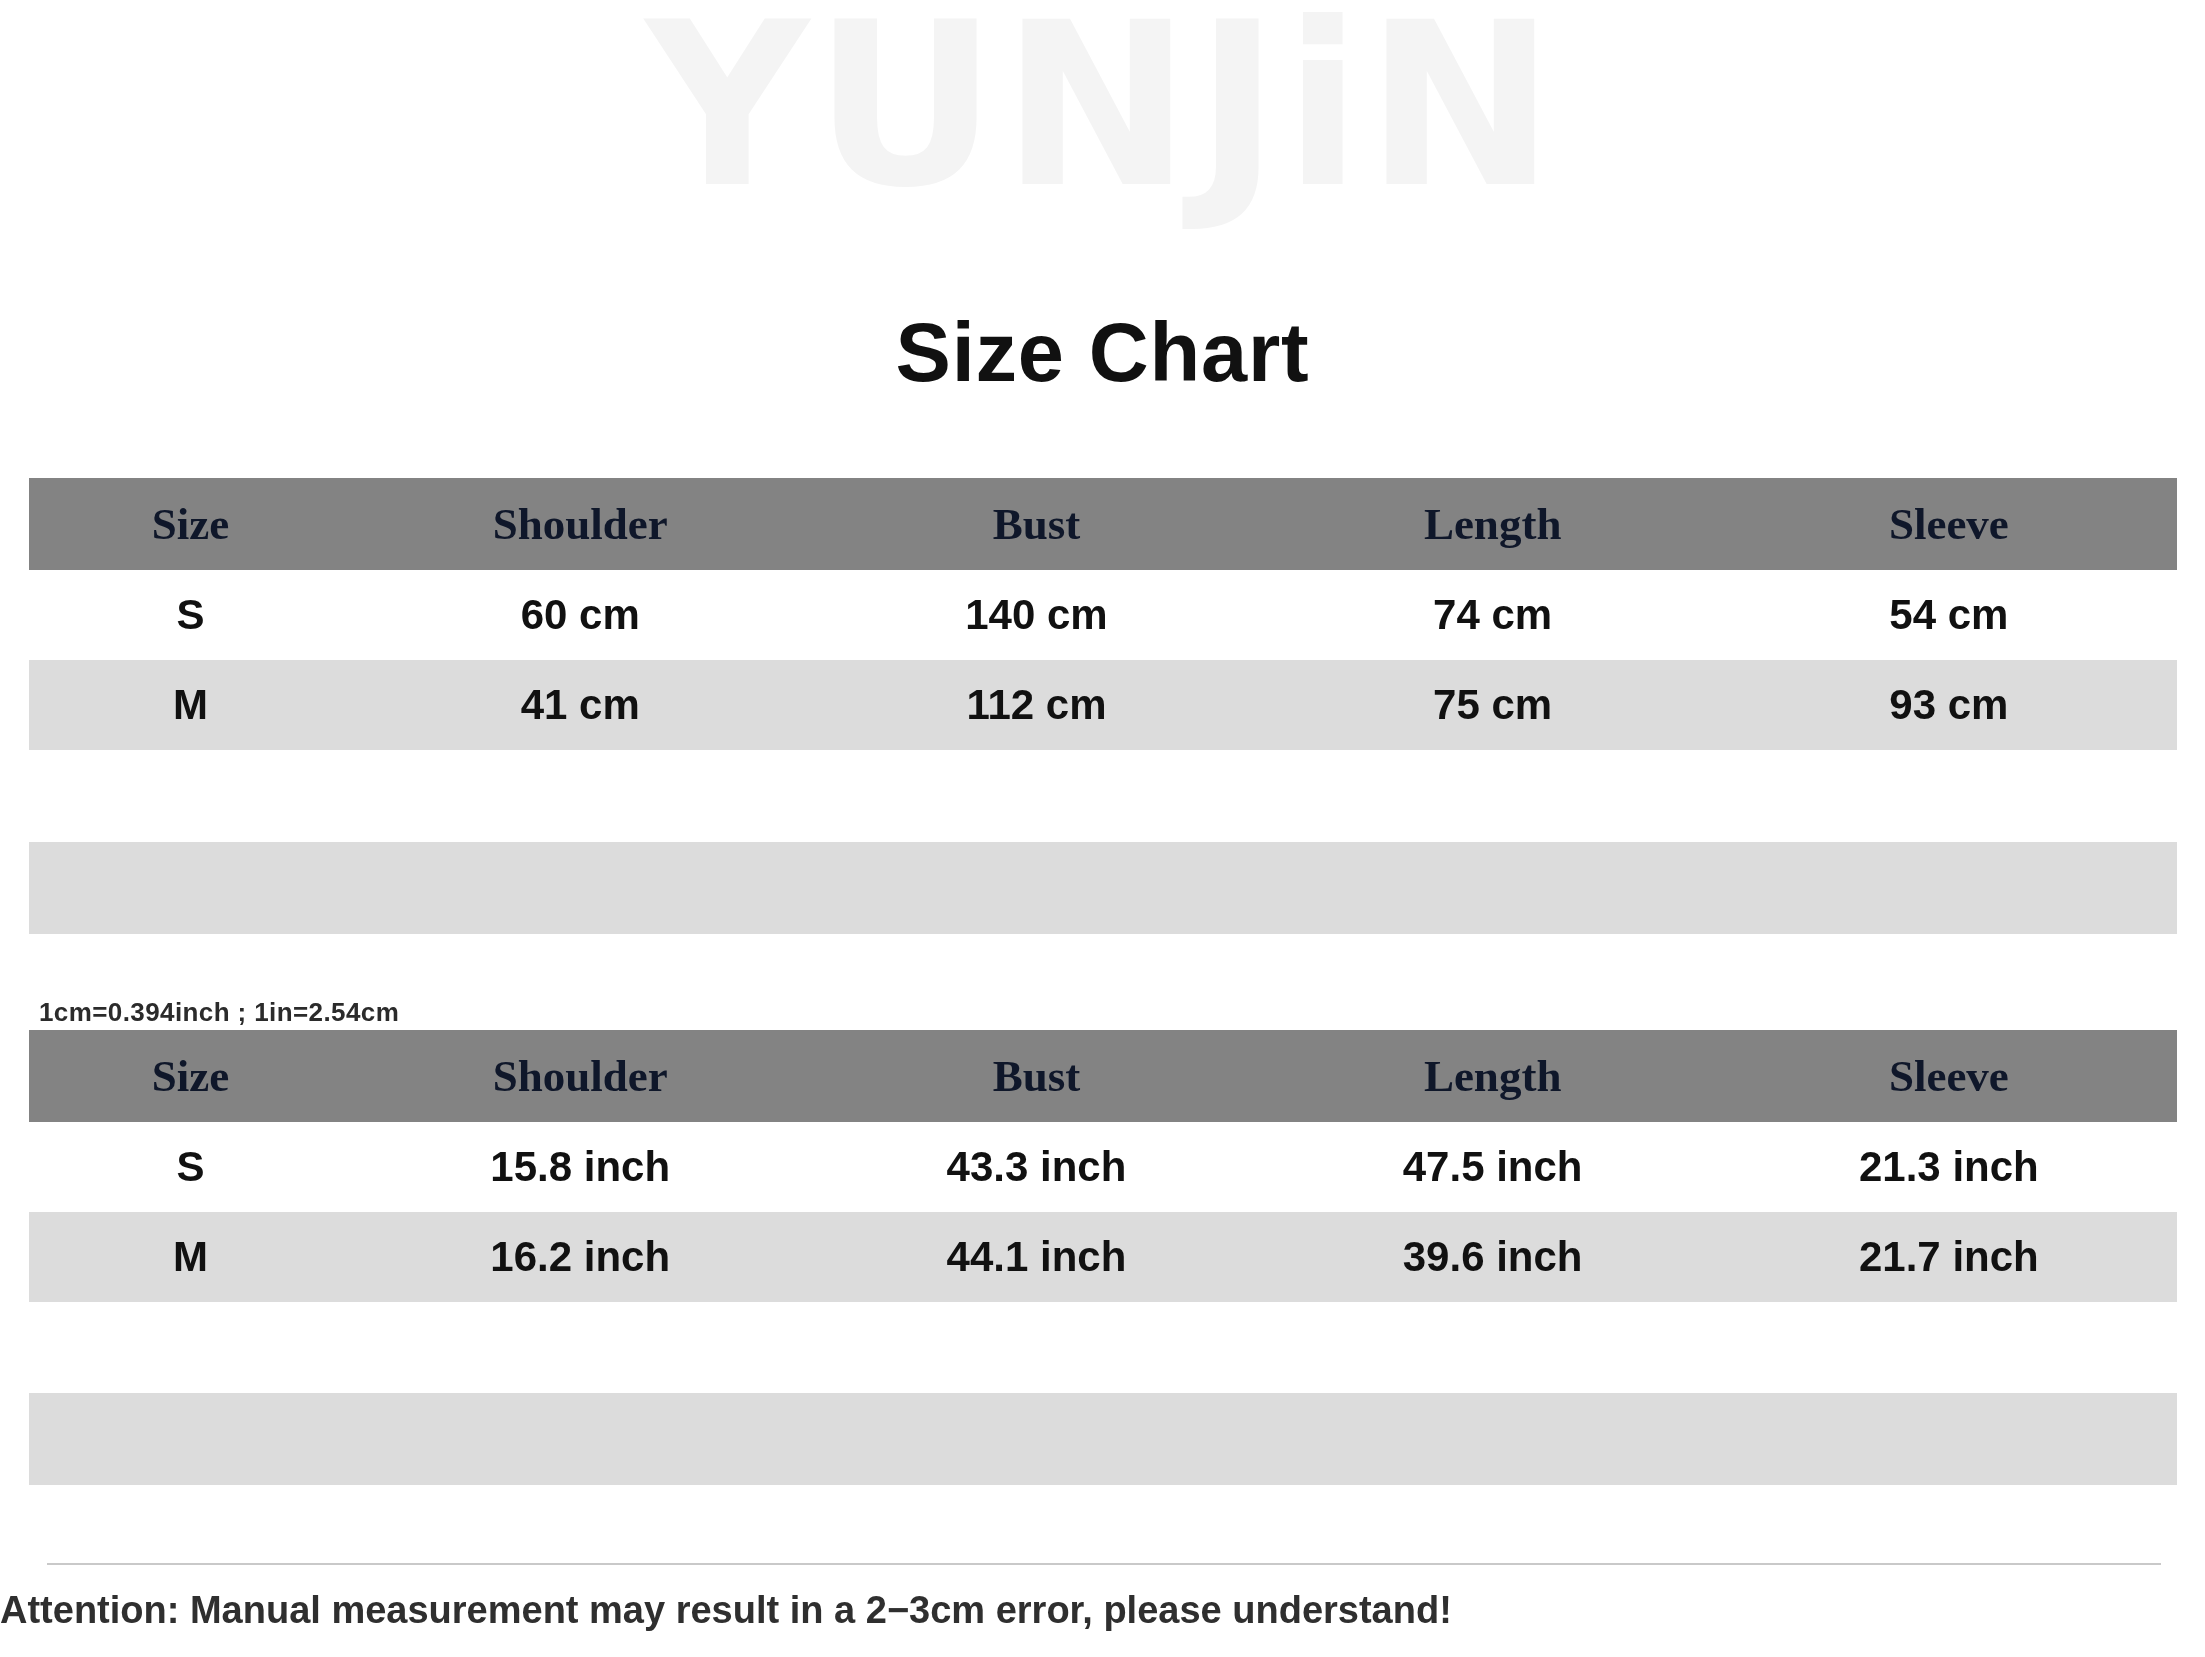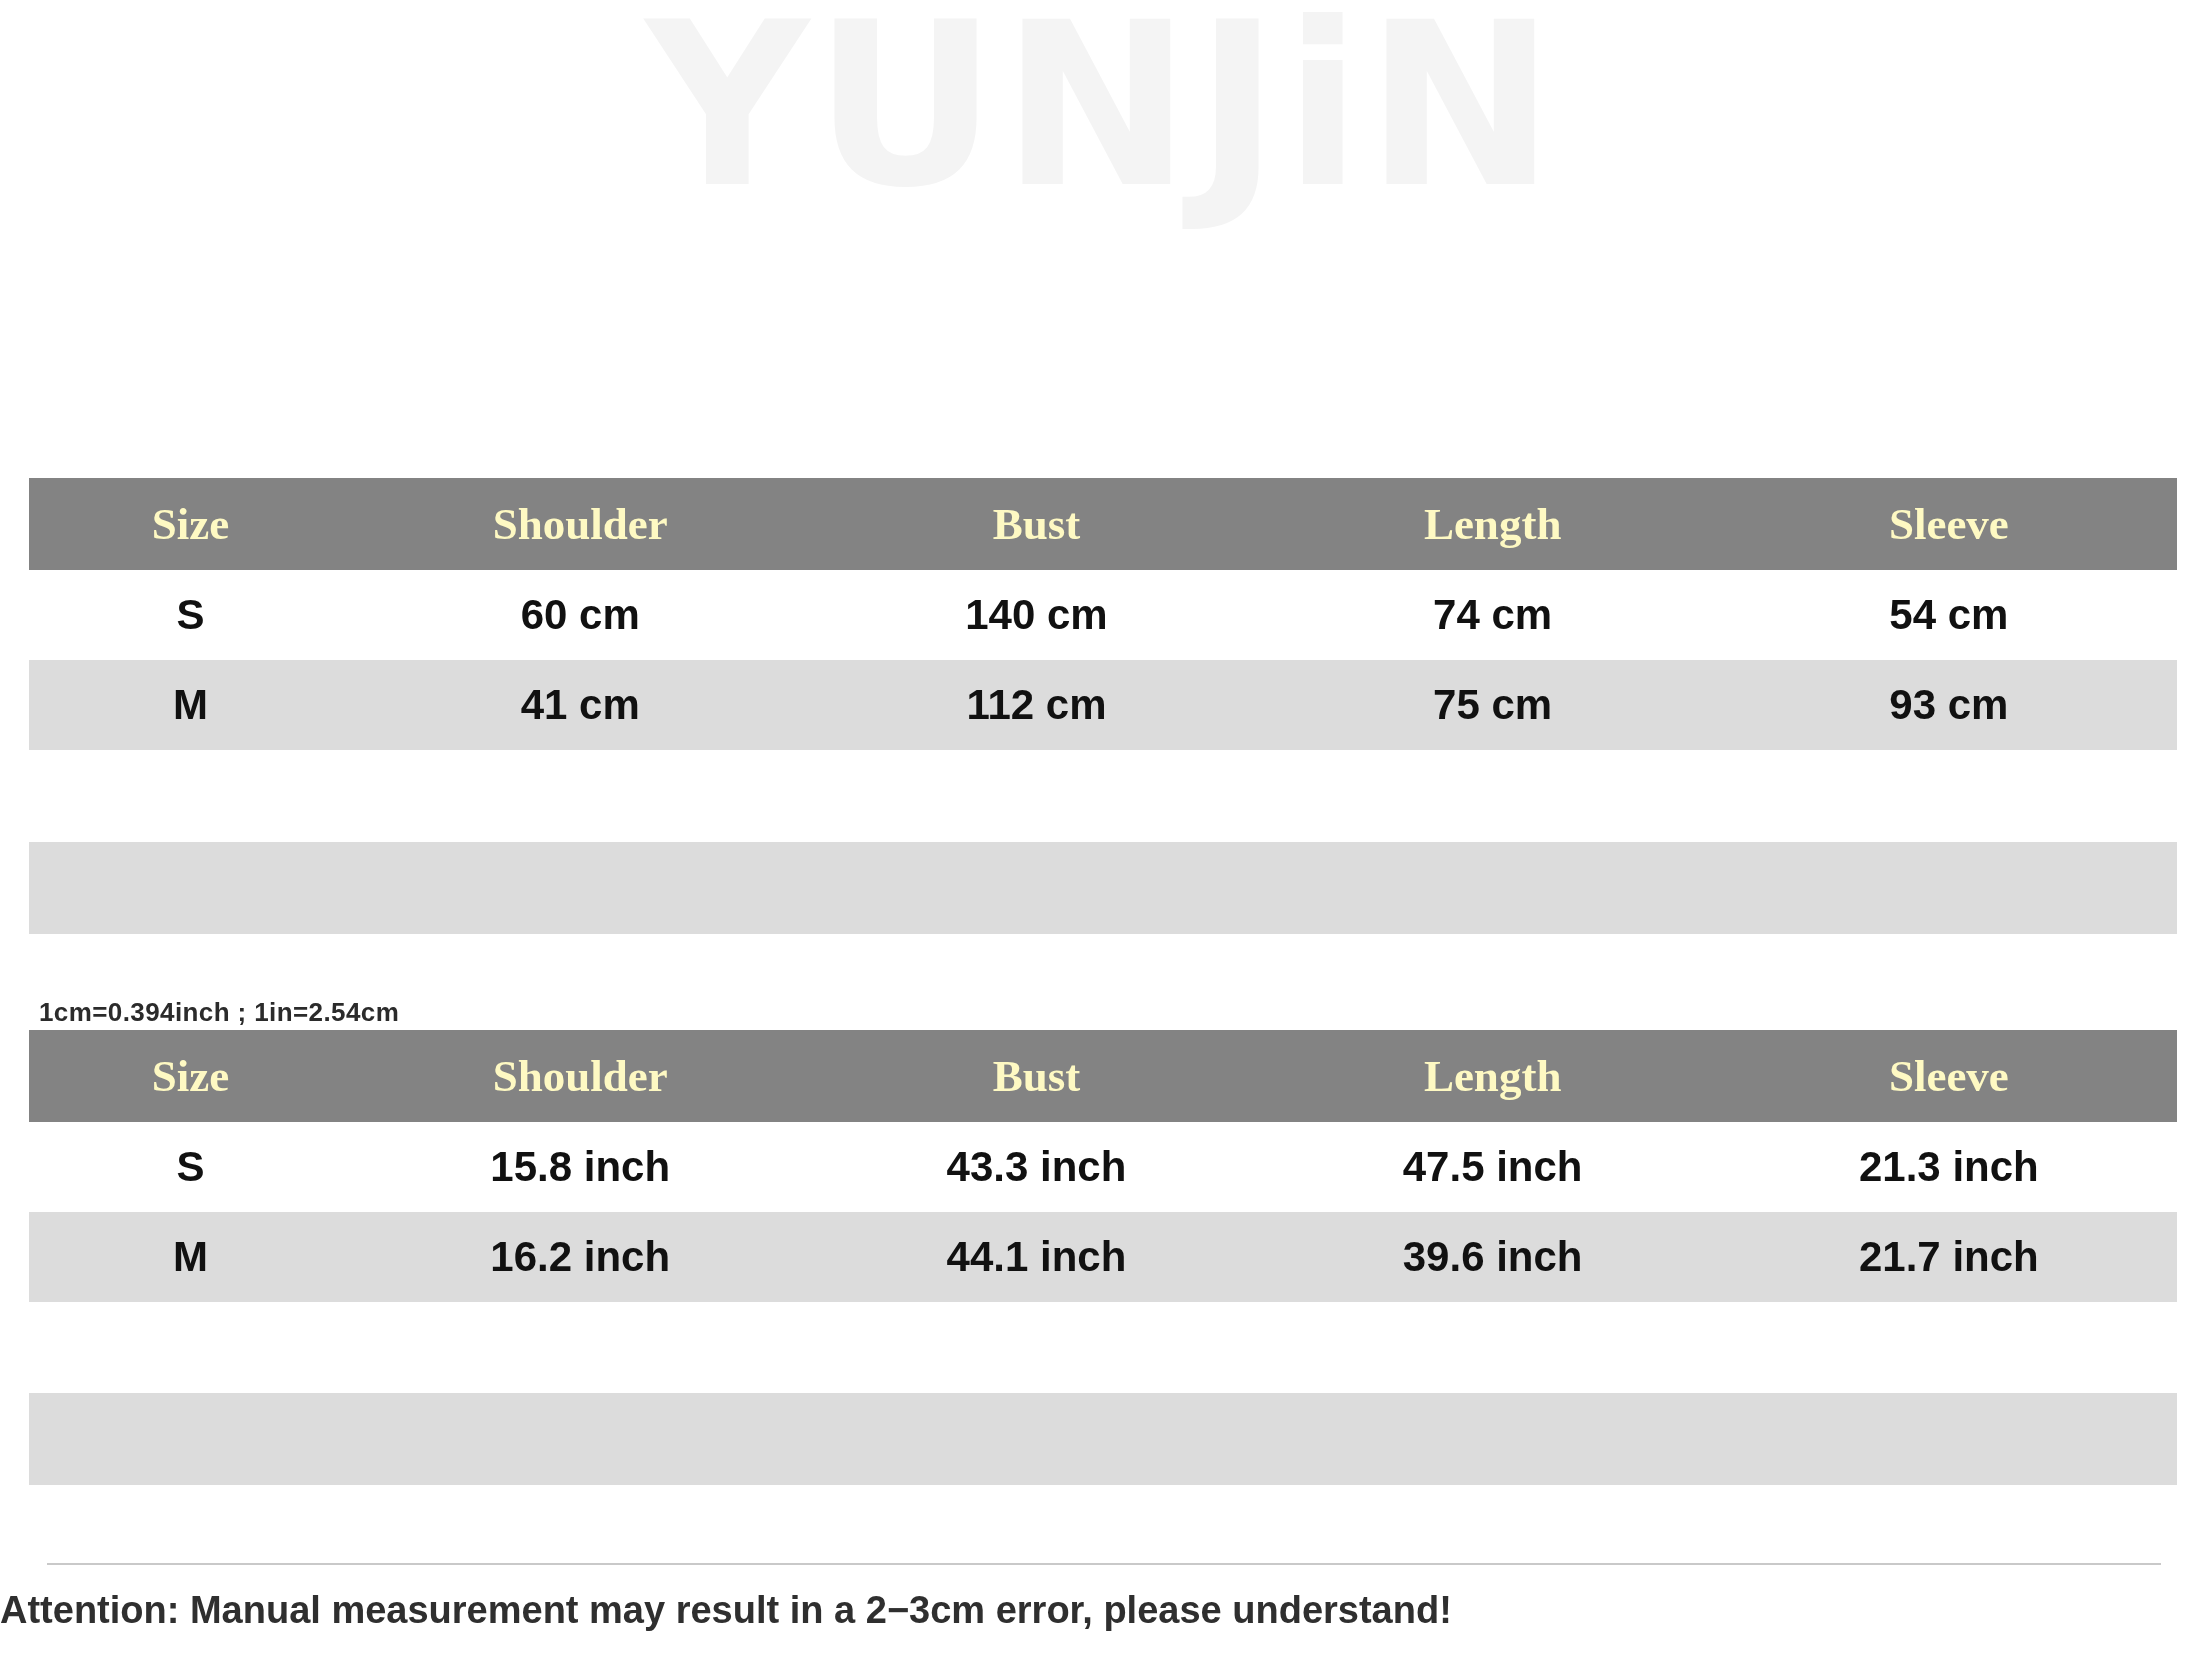--- a/index.html
+++ b/index.html
@@ -55,21 +55,21 @@
     left: 29px;
     width: 2148px;
     border-collapse: collapse;
     table-layout: fixed;
   }
   .tbl#table-cm { top: 478px; }
   .tbl#table-inch { top: 1030px; }
 
   .tbl th {
     background: #838383;
-    color: #fef9c3;
+    color: #0f172a;
     font-family: "Liberation Serif", serif;
     font-weight: 700;
     font-size: 45px;
     height: 92px;
     text-align: center;
     border: none;
     padding: 0;
   }
   .tbl td {
     text-align: center;
@@ -133,20 +133,21 @@
     color: #2f2f2f;
   }
 </style>
 </head>
 <body>
 
 <div class="page">
 
   <div class="watermark">YUNJiN</div>
 
+  <div class="title">Size Chart</div>
 
   <table class="tbl" id="table-cm">
     <colgroup>
       <col class="col-size">
         <col class="col-rest">
         <col class="col-rest">
         <col class="col-rest">
         <col class="col-rest">
     </colgroup>
     <thead>

